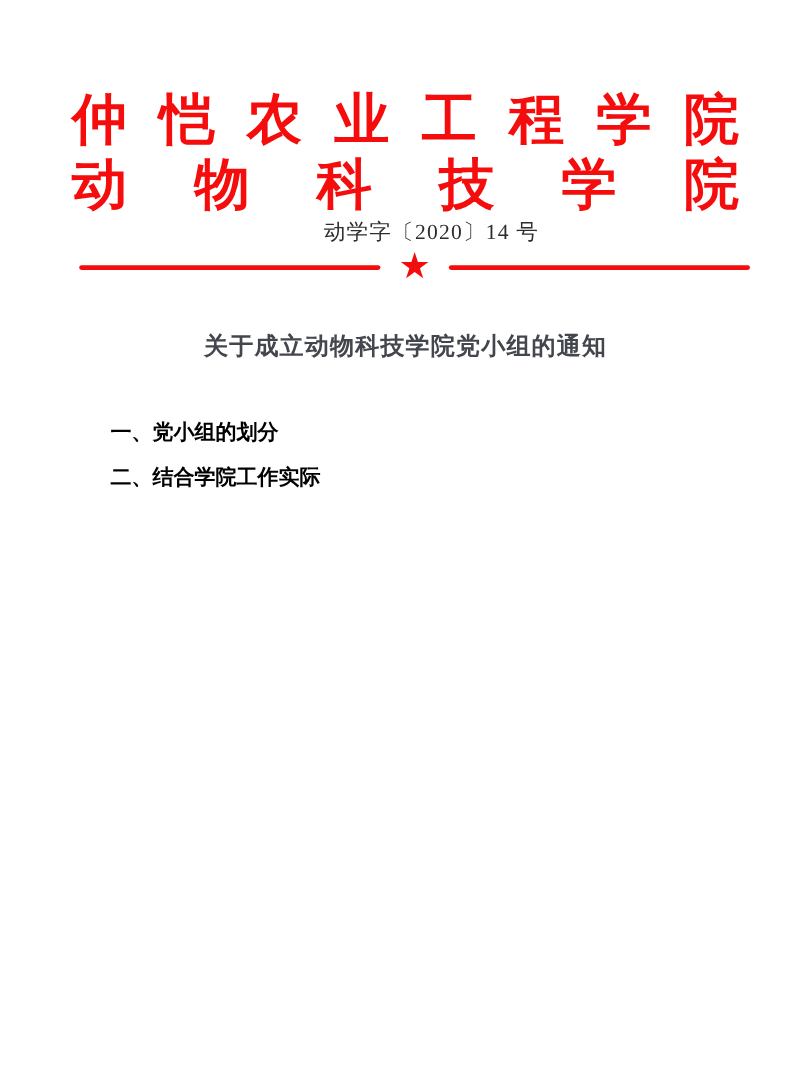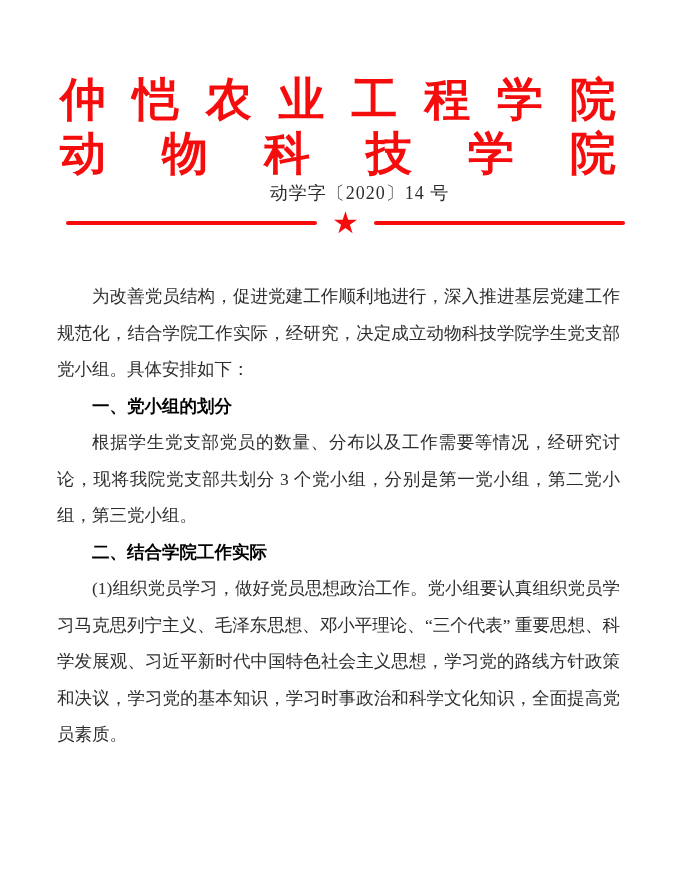--- a/index.html
+++ b/index.html
@@ -117,22 +117,20 @@
   </div>
 
   <div class="doc-number">动学字〔2020〕14 号</div>
 
   <div class="rule">
     <div class="seg"></div>
     <span class="star">★</span>
     <div class="seg"></div>
   </div>
 
+  <h1 class="title">关于成立动物科技学院党小组的通知</h1>
 
   <div class="body">
-    <p class="para">为改善党员结构，促进党建工作顺利地进行，深入推进基层党建工作规范化，结合学院工作实际，经研究，决定成立动物科技学院学生党支部党小组。具体安排如下：</p>
     <p class="para heading">一、党小组的划分</p>
-    <p class="para">根据学生党支部党员的数量、分布以及工作需要等情况，经研究讨论，现将我院党支部共划分 3 个党小组，分别是第一党小组，第二党小组，第三党小组。</p>
     <p class="para heading">二、结合学院工作实际</p>
-    <p class="para">(1)组织党员学习，做好党员思想政治工作。党小组要认真组织党员学习马克思列宁主义、毛泽东思想、邓小平理论、“三个代表” 重要思想、科学发展观、习近平新时代中国特色社会主义思想，学习党的路线方针政策和决议，学习党的基本知识，学习时事政治和科学文化知识，全面提高党员素质。</p>
   </div>
 
 </div>
 
 </body></html>

